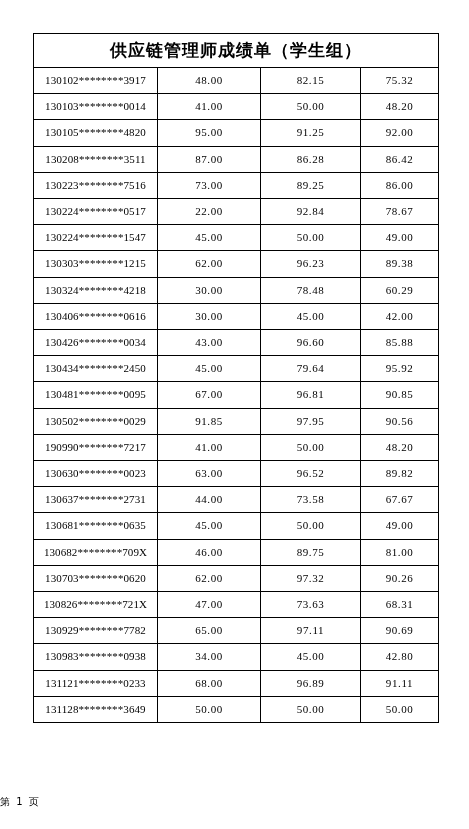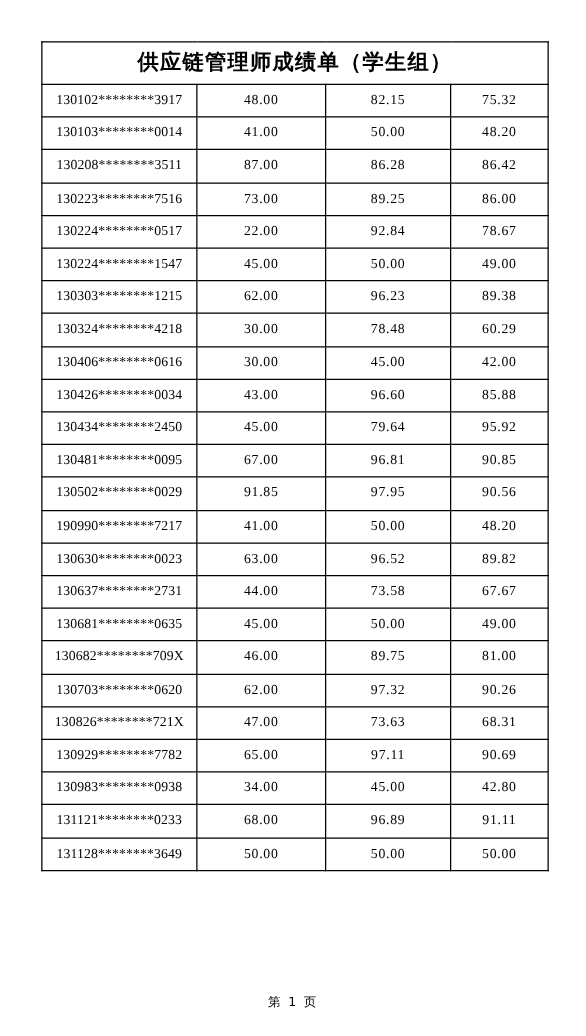--- a/index.html
+++ b/index.html
@@ -88,21 +88,21 @@
 
   .data-row td.num-cell {
     letter-spacing: 0.6px;
   }
 
   .footer {
     position: absolute;
     left: 0;
     top: 795px;
     width: 469px;
-    text-align: center;
+    text-align: left;
     font-family: "DejaVu Sans", "Liberation Sans", sans-serif;
     font-size: 10px;
     color: #000000;
     letter-spacing: 1.5px;
     white-space: nowrap;
   }
 </style>
 </head>
 <body>
 
@@ -128,20 +128,26 @@
             <td class="num-cell">82.15</td>
             <td class="num-cell">75.32</td>
           </tr>
           <tr class="data-row">
             <td class="id-cell">130103********0014</td>
             <td class="num-cell">41.00</td>
             <td class="num-cell">50.00</td>
             <td class="num-cell">48.20</td>
           </tr>
           <tr class="data-row">
+            <td class="id-cell">130105********4820</td>
+            <td class="num-cell">95.00</td>
+            <td class="num-cell">91.25</td>
+            <td class="num-cell">92.00</td>
+          </tr>
+          <tr class="data-row">
             <td class="id-cell">130208********3511</td>
             <td class="num-cell">87.00</td>
             <td class="num-cell">86.28</td>
             <td class="num-cell">86.42</td>
           </tr>
           <tr class="data-row">
             <td class="id-cell">130223********7516</td>
             <td class="num-cell">73.00</td>
             <td class="num-cell">89.25</td>
             <td class="num-cell">86.00</td>

